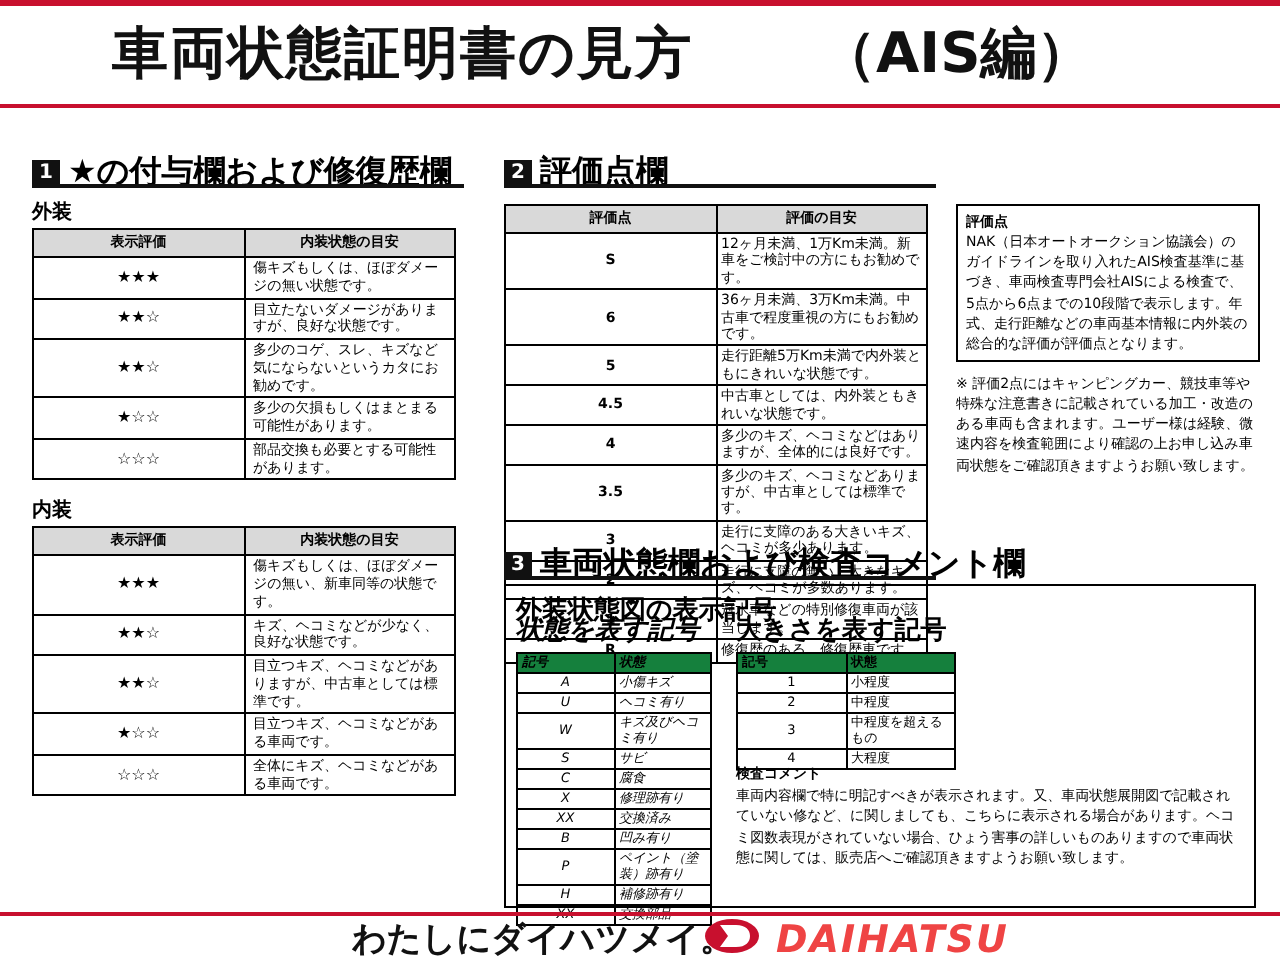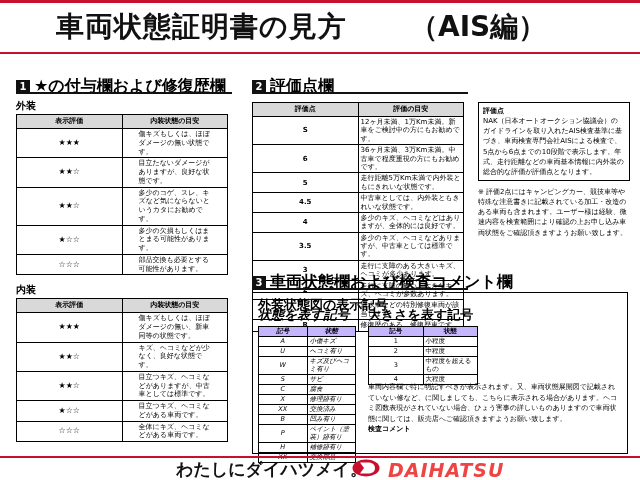--- a/index.html
+++ b/index.html
@@ -59,21 +59,21 @@
   .lbl{font-size:10px;font-weight:bold;margin:3px 0 1px 0;}
 
   table.grid{
     border-collapse:collapse;
     width:212px;
     table-layout:fixed;
   }
   table.grid th, table.grid td{
     border:1px solid #000;
     font-size:7px;
-    padding:1px 16px;
+    padding:1px 4px;
     vertical-align:middle;
     line-height:1.25;
   }
   table.grid th{
     background:#d9d9d9;
     font-weight:bold;
     text-align:center;
     font-size:7px;
     height:11px;
   }
@@ -116,21 +116,21 @@
   }
   .sec3-inner{position:absolute;left:258px;top:296px;width:364px;}
   .sec3-label{font-size:13px;font-weight:bold;margin-bottom:2px;}
 
   table.small{
     border-collapse:collapse;table-layout:fixed;
   }
   table.small th,table.small td{
     border:1px solid #000;font-size:6.5px;padding:0 2px;line-height:1.3;height:9px;
   }
-  table.small th{background:#c4b5fd;text-align:center;font-weight:bold;}
+  table.small th{background:#15803d;text-align:left;font-weight:bold;}
   table.small td.k{width:16px;text-align:center;}
 
   .tbl-left{position:absolute;left:258px;top:306px;width:98px;font-style:italic;}
   .tbl-right{position:absolute;left:368px;top:306px;width:110px;}
 
   .comment{
     position:absolute;left:368px;top:382px;width:250px;
     font-size:7px;line-height:1.5;
   }
 
@@ -391,22 +391,22 @@
           </tr>
         <tr>
             <td class="k">4</td>
             <td>大程度</td>
           </tr>
       </tbody>
     </table>
   </div>
 
   <div class="comment">
+    <div style="font-weight:bold;">検査コメント</div>
     <div>車両内容欄で特に明記すべきが表示されます。又、車両状態展開図で記載されていない修など、に関しましても、こちらに表示される場合があります。ヘコミ図数表現がされていない場合、ひょう害事の詳しいものありますので車両状態に関しては、販売店へご確認頂きますようお願い致します。</div>
-    <div style="font-weight:bold;">検査コメント</div>
   </div>
 
   <div class="footer">
     <div class="foot-rule"></div>
     <div class="slogan">わたしにダイハツメイ。</div>
     <svg class="d-mark" viewBox="0 0 56 36">
       <ellipse cx="28" cy="18" rx="27" ry="17" fill="#c8102e"></ellipse>
       <path d="M16 7 L32 7 C42 7 46 12 46 18 C46 24 42 29 32 29 L16 29 L24 18 Z" fill="#ffffff"></path>
     </svg>
     <div class="brand">DAIHATSU</div>

